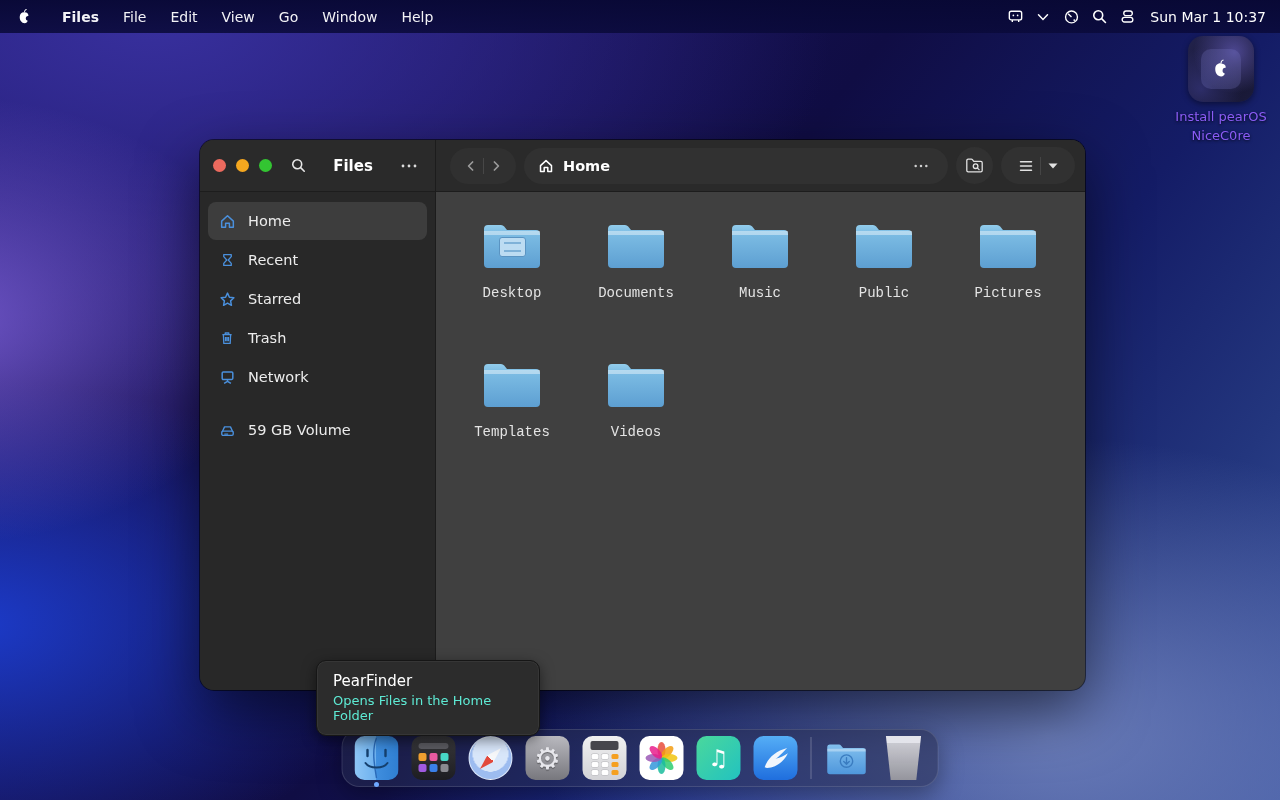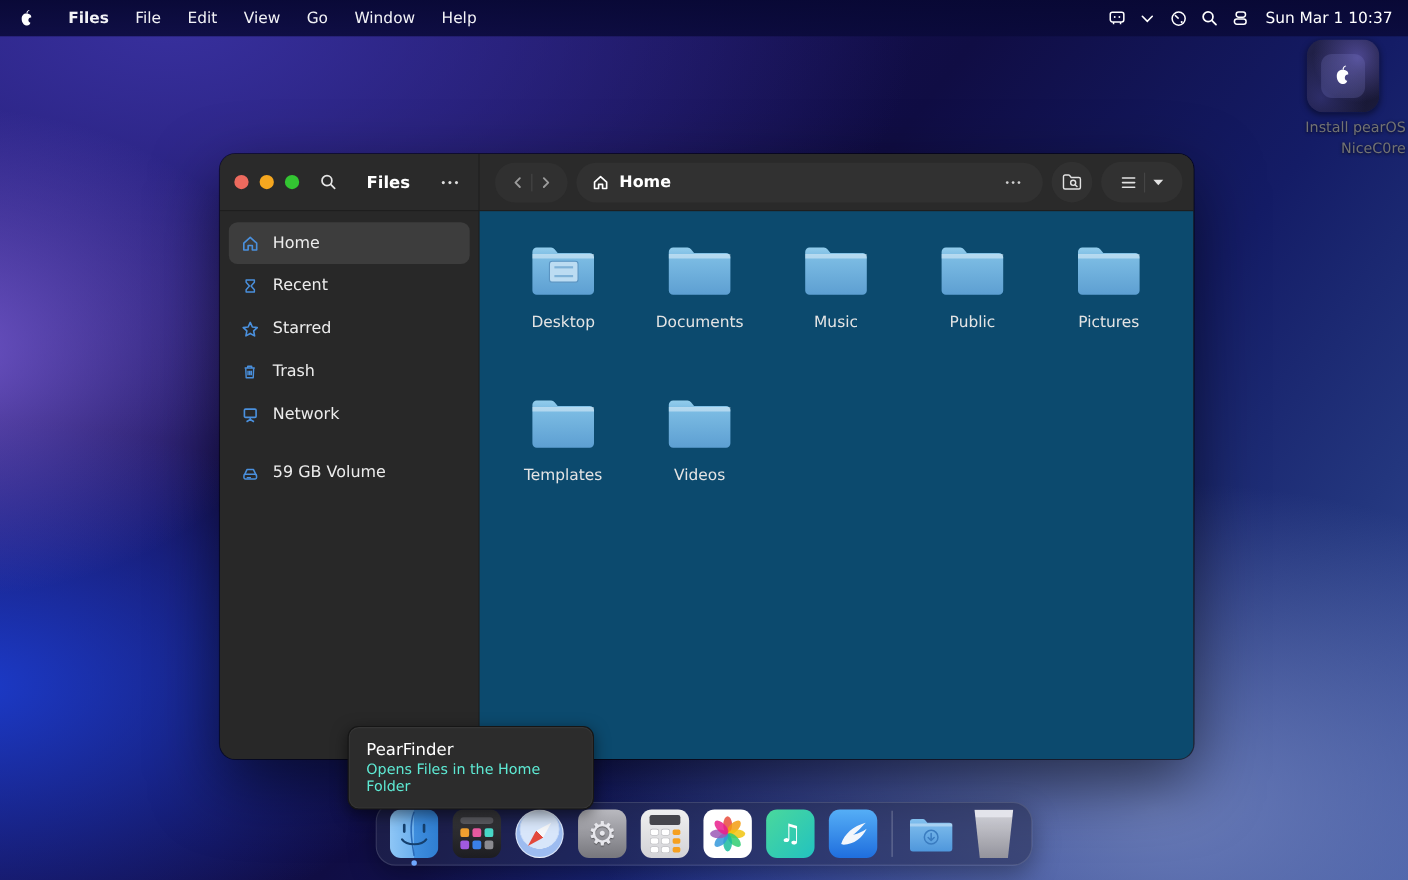--- a/index.html
+++ b/index.html
@@ -38,21 +38,21 @@
       radial-gradient(circle at 70% 25%, rgba(120,110,220,.55), rgba(120,110,220,0) 60%),
       radial-gradient(circle at 20% 80%, rgba(60,60,140,.6), rgba(60,60,140,0) 55%),
       linear-gradient(135deg,#23234e 0%,#15152e 60%,#1b1b3c 100%);
     display:flex; align-items:center; justify-content:center;
     box-shadow:0 2px 6px rgba(0,0,0,.45);
   }
   .install-icon .inner {
     width:40px; height:40px; border-radius:10px; background:rgba(130,130,210,.22);
     display:flex; align-items:center; justify-content:center;
   }
-  .install-icon .lbl { font-size:13px; line-height:1.45; color:#737373; text-shadow:0 1px 3px rgba(0,0,0,.8);text-align:right; }
+  .install-icon .lbl { font-size:13px; line-height:1.45; color:#8b5cf6; text-shadow:0 1px 3px rgba(0,0,0,.8); }
 
   
   .window {
     position:absolute; left:200px; top:140px; width:885px; height:550px; z-index:3;
     background:#242424; border-radius:14px; overflow:hidden;
     box-shadow:0 22px 60px rgba(0,0,0,.55), 0 0 0 1px rgba(0,0,0,.55);
   }
   .win-header { display:flex; height:52px; background:#2a2a2a; }
   .sb-header {
     width:236px; flex:0 0 236px; display:flex; align-items:center; padding:0 13px;
@@ -92,21 +92,21 @@
   .win-body { display:flex; height:498px; }
   .sidebar { width:236px; flex:0 0 236px; background:#282828; border-right:1px solid #1c1c1c; padding:10px 8px; }
   .sb-item {
     height:38px; border-radius:8px; display:flex; align-items:center; gap:12px;
     padding:0 10px; color:#ececec; font-size:14.5px; margin-bottom:1px;
   }
   .sb-item.selected { background:#3d3d3d; }
   .sb-item .sb-ico { width:18px; height:18px; color:#4a90dd; display:flex; align-items:center; justify-content:center; }
   .sb-gap { height:14px; }
 
-  .content { flex:1; background:#0c4a6e; padding:24px 0 0 14px; }
+  .content { flex:1; background:#404040; padding:24px 0 0 14px;font-family:Liberation Mono, monospace; }
   .grid { display:grid; grid-template-columns:repeat(5,124px); row-gap:22px; }
   .fitem { width:124px; height:117px; display:flex; flex-direction:column; align-items:center; border-radius:10px; }
   .fitem .ficon { position:relative; width:64px; height:52px; margin-top:4px; }
   .fitem .flabel { margin-top:13px; font-size:14px; color:#e4e4e4; }
   .desktop-glyph {
     position:absolute; left:19px; top:17px; width:27px; height:20px; border-radius:3px;
     background:#bcdcf2; border:1px solid #5a94c2;
   }
   .desktop-glyph::before { content:""; position:absolute; left:4px; right:4px; top:4px; height:2px; background:#7fb2d8; }
   .desktop-glyph::after  { content:""; position:absolute; left:4px; right:4px; bottom:4px; height:2px; background:#7fb2d8; }

